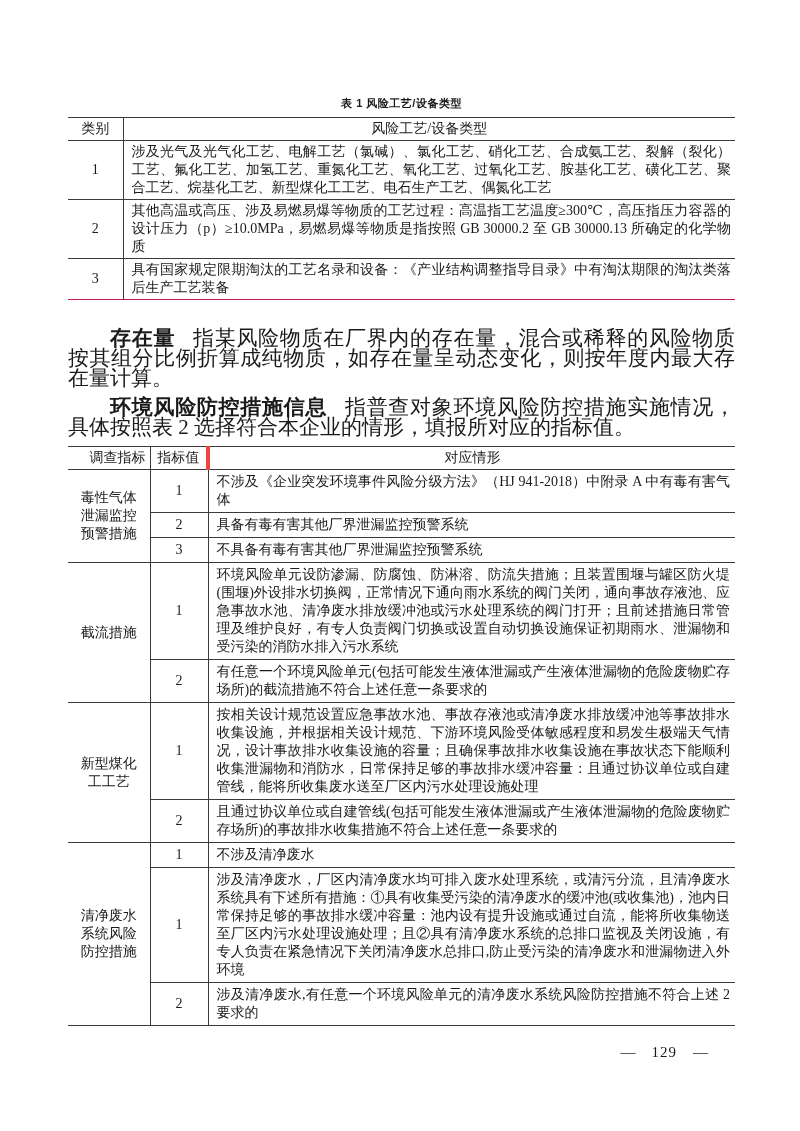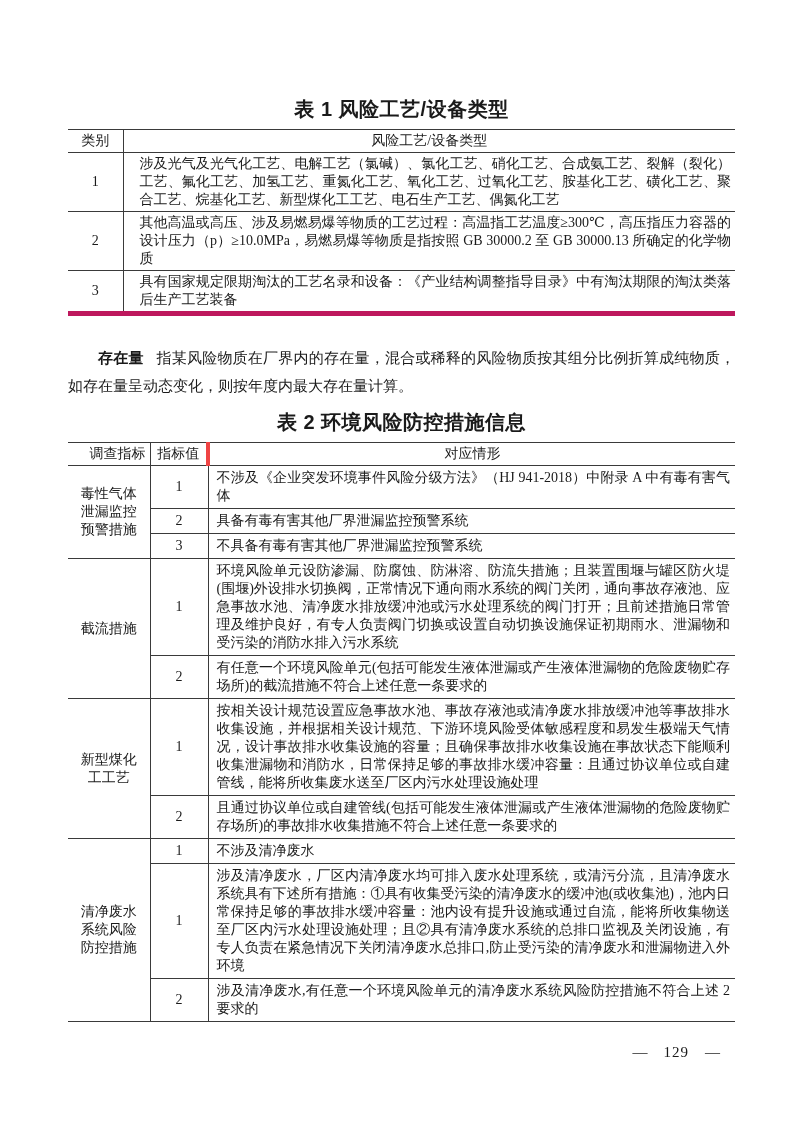--- a/index.html
+++ b/index.html
@@ -16,58 +16,58 @@
     overflow: hidden;
   }
   .page {
     box-sizing: border-box;
     padding: 96px 65px 0 68px;
   }
   .tbl-title {
     text-align: center;
     font-weight: bold;
     font-family: "Liberation Sans", "DejaVu Sans", sans-serif;
-    font-size: 20px;
+    font-size: 11px;
     margin: 0 0 6px 0;
     letter-spacing: 0.5px;
   }
   table {
     border-collapse: collapse;
     width: 100%;
     table-layout: fixed;
     font-size: 14px;
     line-height: 18px;
     color: #1a1a1a;
   }
   th {
     font-weight: normal;
     text-align: center;
     padding: 2px 4px;
   }
   td { padding: 2px 4px; }
 
   
-  #table1 { border-bottom: 5px solid #be185d; margin-bottom: 28px; }
+  #table1 { border-bottom: 1px solid #be185d; margin-bottom: 28px; }
   #table1 col.c-cat { width: 55px; }
   #table1 thead th { border-top: 1px solid #3a3a3a; border-bottom: 1px solid #3a3a3a; }
   #table1 thead th.h-cat { border-right: 1px solid #3a3a3a; }
   #table1 td { border-top: 1px solid #3a3a3a; }
   #table1 td.cat {
     text-align: center; vertical-align: middle;
     border-right: 1px solid #3a3a3a;
   }
   #table1 td.desc {
     text-align: justify; vertical-align: middle;
-    padding: 2px 4px 2px 16px;
+    padding: 2px 4px 2px 8px;
   }
 
   
   .para {
-    font-size: 15px;
-    line-height: 28px;
+    font-size: 21px;
+    line-height: 20px;
     text-align: justify;
     text-indent: 2em;
     margin: 9px 0 9px 0;
   }
   .para .term {
     font-family: "Liberation Sans", "DejaVu Sans", sans-serif;
     font-weight: bold;
     margin-right: 0.85em;
   }
 
@@ -92,21 +92,21 @@
     padding: 3px 5px 3px 8px;
   }
   #table2 tr.group-start td { border-top: 1px solid #3a3a3a; }
   #table2 tr.group-cont td.val,
   #table2 tr.group-cont td.sit { border-top: 1px solid #3a3a3a; }
 
   
   .footer {
     position: absolute;
     top: 1044px;
-    right: 80px;
+    right: 92px;
     font-size: 15px;
     color: #1a1a1a;
     white-space: nowrap;
   }
   .footer .num { margin: 0 16px; letter-spacing: 1px; }
 </style>
 </head>
 <body>
 
 <div class="page">
@@ -137,22 +137,24 @@
           <td class="cat">3</td>
           <td class="desc">具有国家规定限期淘汰的工艺名录和设备：《产业结构调整指导目录》中有淘汰期限的淘汰类落后生产工艺装备</td>
         </tr>
       </tbody>
   </table>
 
   <p class="para">
     <b class="term">存在量</b><span>指某风险物质在厂界内的存在量，混合或稀释的风险物质按其组分比例折算成纯物质，如存在量呈动态变化，则按年度内最大存在量计算。</span>
   </p>
 
-
-  <p class="tbl-title">表 2 环境风险防控措施信息</p>
+  <p class="para">
+    <b class="term">环境风险防控措施信息</b><span>指普查对象环境风险防控措施实施情况，具体按照表 2 选择符合本企业的情形，填报所对应的指标值。</span>
+  </p>
+
 
   <table id="table2">
     <colgroup>
         <col class="c-ind">
         <col class="c-val">
         <col>
       </colgroup>
     <thead>
       <tr>
         <th class="h-ind">调查指标</th>

